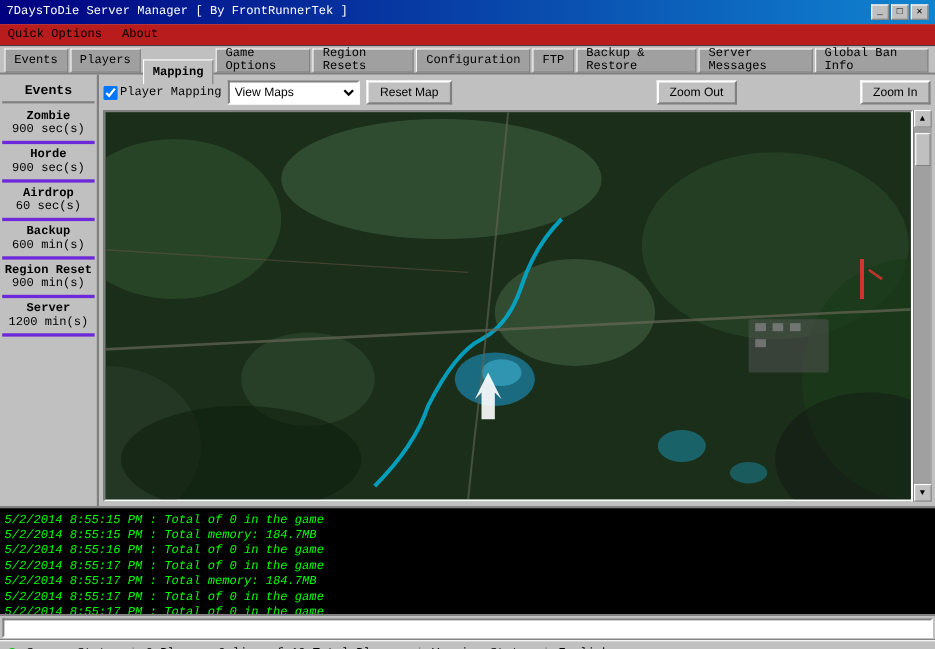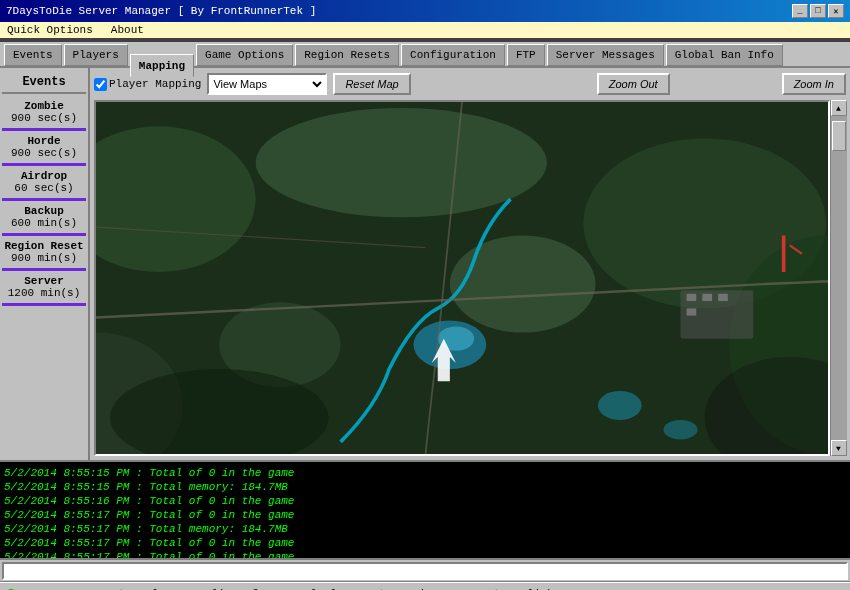--- a/index.html
+++ b/index.html
@@ -28,22 +28,22 @@
       background: #c0c0c0;
       border: 1px solid;
       border-color: #ffffff #808080 #808080 #ffffff;
       font-size: 9px;
       display: flex; align-items: center; justify-content: center;
       cursor: pointer; color: black; font-weight: bold;
     }
 
     
     #menu-bar {
-      background: #fef9c3;
-      border-bottom: 4px solid #404040;
+      background: #b91c1c;
+      border-bottom: 1px solid #404040;
       padding: 2px 4px;
       display: flex;
       gap: 12px;
       height: 20px;
       align-items: center;
     }
     .menu-item {
       font-size: 11px;
       cursor: pointer;
       padding: 1px 3px;
@@ -141,21 +141,20 @@
       background: white;
     }
     .map-btn {
       height: 22px;
       padding: 0 10px;
       font-size: 11px;
       border: 2px solid;
       border-color: #ffffff #808080 #808080 #ffffff;
       background: #c0c0c0;
       cursor: pointer;
-      font-style: italic;
     }
 
     #map-container {
       flex: 1;
       border: 2px solid;
       border-color: #808080 #ffffff #ffffff #808080;
       background: #2a4a2a;
       position: relative;
       overflow: hidden;
     }
@@ -275,20 +274,21 @@
 </div>
 
 <div id="tab-bar">
   <div class="tab">Events</div>
   <div class="tab">Players</div>
   <div class="tab active">Mapping</div>
   <div class="tab">Game Options</div>
   <div class="tab">Region Resets</div>
   <div class="tab">Configuration</div>
   <div class="tab">FTP</div>
+  <div class="tab">Backup &amp; Restore</div>
   <div class="tab">Server Messages</div>
   <div class="tab">Global Ban Info</div>
 </div>
 
 <div id="main-content">
 
   <div id="sidebar">
     <div id="events-header">Events</div>
     <div class="sidebar-section">
       <div class="sidebar-label">Zombie</div>

